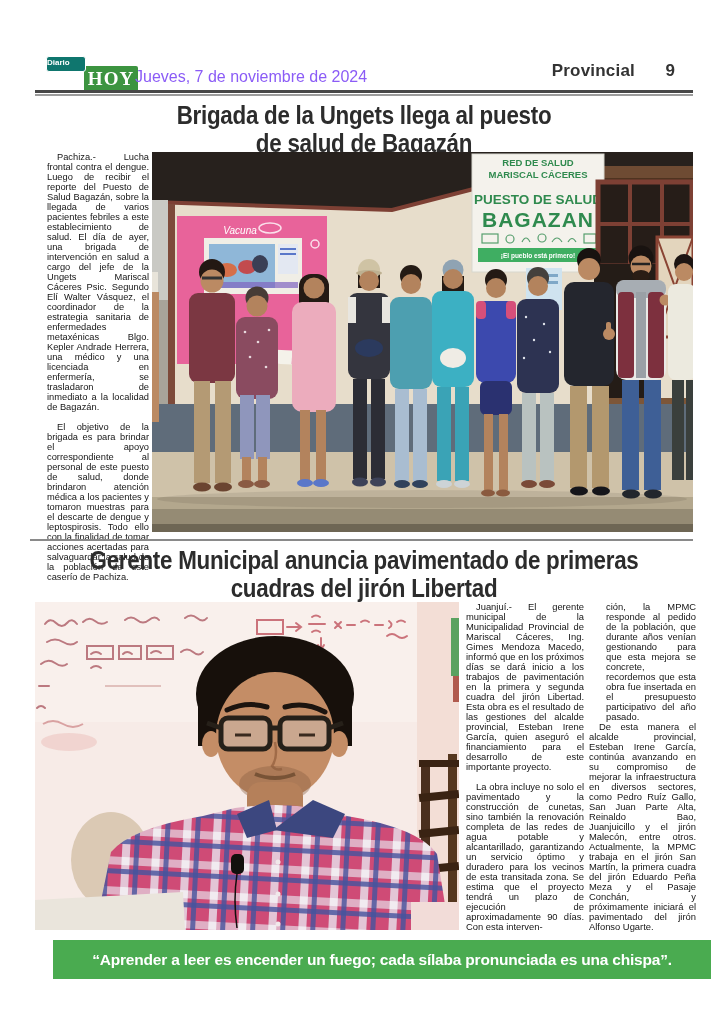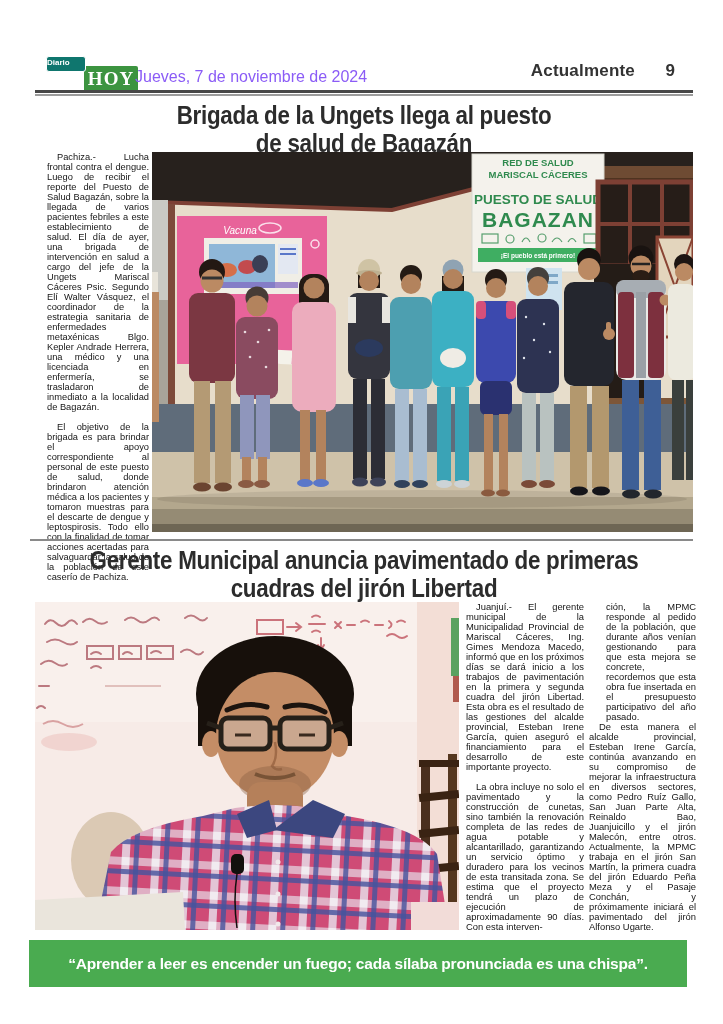--- a/index.html
+++ b/index.html
@@ -39,35 +39,35 @@
 
   
   .photo1{position:absolute;left:152px;top:152px;width:541px;height:380px;}
   .photo2{position:absolute;left:35px;top:602px;width:424px;height:328px;}
   .photo1 svg,.photo2 svg{display:block;width:100%;height:100%;}
   .photo1 text{font-family:"Liberation Sans",sans-serif;}
 
   .divider{position:absolute;left:30px;top:539px;width:663px;height:2px;background:#8a8a8a;}
 
   
-  .quote-banner{position:absolute;left:29px;top:940px;width:658px;height:47px;background:#4aab50;
+  .quote-banner{position:absolute;left:53px;top:940px;width:658px;height:39px;background:#4aab50;
                 display:flex;align-items:center;justify-content:center;}
   .quote-banner span{color:#ffffff;font-weight:bold;font-size:15.5px;letter-spacing:-0.2px;white-space:nowrap;}
 </style>
 </head>
 <body>
 
 <div class="page">
 
   <div class="logo">
     <div class="logo-tab">Diario</div>
     <div class="logo-main">HOY</div>
   </div>
   <div class="issue-date">Jueves, 7 de noviembre de 2024</div>
-  <div class="section-title">Actualmente</div>
+  <div class="section-title">Provincial</div>
   <div class="page-number">9</div>
   <div class="header-rule"></div>
 
   <h1 class="headline a1" style="margin:0;">
     <div>Brigada de la Ungets llega al puesto</div>
     <div>de salud de Bagazán</div>
   </h1>
 
   <div class="a1-body">
     <p>Pachiza.- Lucha frontal contra el dengue. Luego de recibir el reporte del Puesto de Salud Bagazán, sobre la llegada de varios pacientes febriles a este establecimiento de salud. El día de ayer, una brigada de intervención en salud a cargo del jefe de la Ungets Mariscal Cáceres Psic. Segundo Elí Walter Vásquez, el coordinador de la estrategia sanitaria de enfermedades metaxénicas Blgo. Kepler Andrade Herrera, una médico y una licenciada en enfermería, se trasladaron de inmediato a la localidad de Bagazán.</p>

